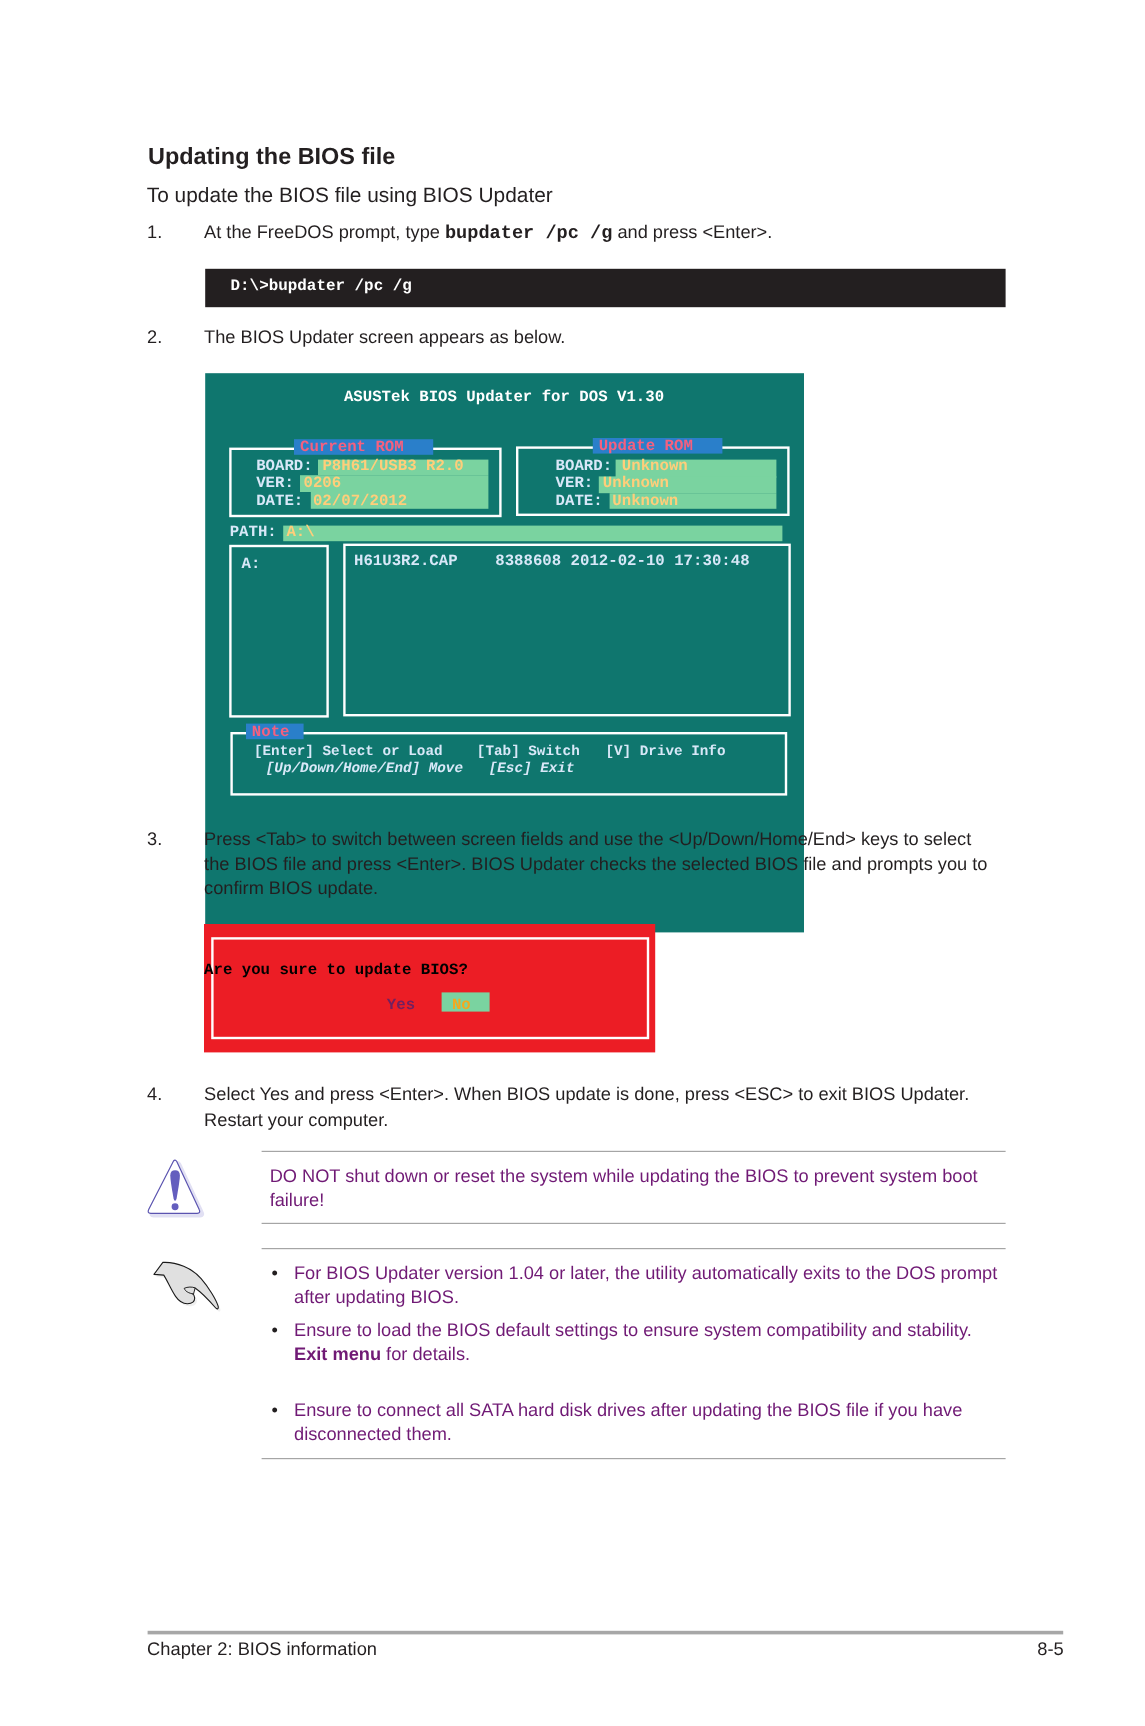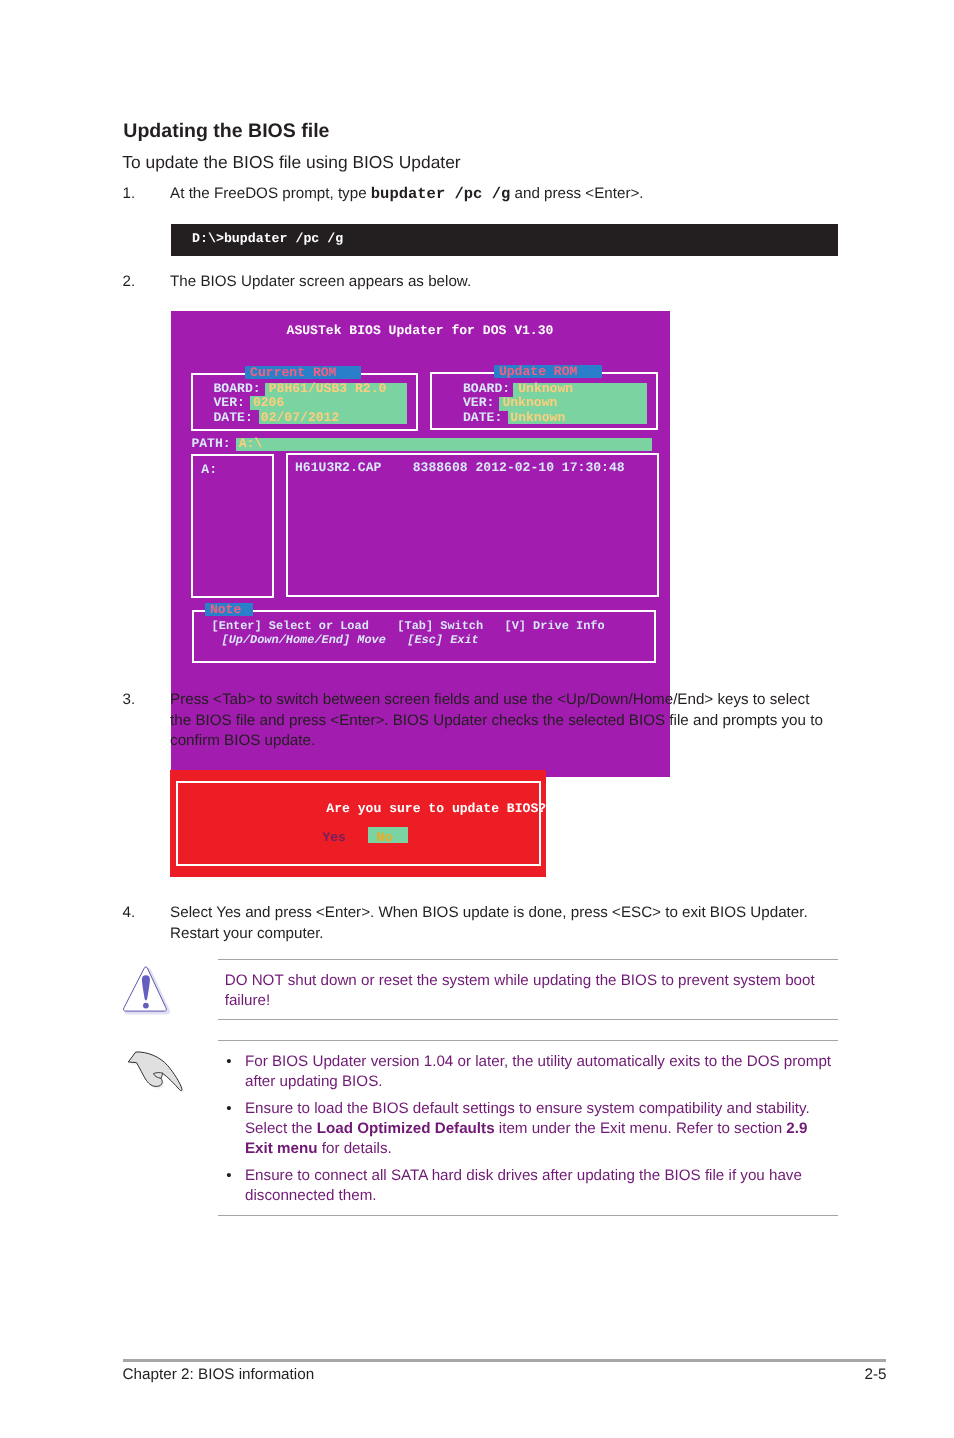--- a/index.html
+++ b/index.html
@@ -17,21 +17,21 @@
   .step .num{position:absolute;left:0;top:0;width:48px;}
   .step .body{margin-left:47.6px;}
   .mono-inline{font-family:"Liberation Mono",monospace;font-weight:bold;font-size:15.5px;}
 
   
   .dosbox{position:absolute;left:170.5px;top:223.5px;width:667px;height:32px;background:#231f20;}
   .dosbox span{position:absolute;left:21.6px;top:8.2px;font-family:"Liberation Mono",monospace;
                font-weight:bold;font-size:13.25px;line-height:14px;color:#ffffff;white-space:pre;text-align:right;}
 
   
-  .bios{position:absolute;left:170.5px;top:311px;width:499px;height:466px;background:#a21caf;
+  .bios{position:absolute;left:170.5px;top:311px;width:499px;height:466px;background:#0f766e;
         font-family:"Liberation Mono",monospace;font-size:13.08px;line-height:14.3px;}
   .bios .mono{position:absolute;white-space:pre;font-weight:bold;}
   .bios .ttl{left:0;top:12.8px;width:499px;text-align:center;color:#ffffff;}
   .fs{position:absolute;border:2.7px solid #ffffff;box-sizing:border-box;}
   .fslab{position:absolute;background:#2a7fca;color:#f4607f;padding:0 5px;line-height:13px;}
   .lbl{color:#d8e8f8;}
   .smallmono{font-size:11.91px;}
   .gb{position:absolute;background:#7ad3a0;}
   .vv{color:#ffce7a;}
 
@@ -117,21 +117,21 @@
     <div class="mono lbl smallmono" style="left:51px;top:322.4px;font-style:italic;">[Up/Down/Home/End] Move   [Esc] Exit</div>
   </div>
 
   <div class="step" style="left:122.5px;top:690px;width:703px;">
     <span class="num">3.</span>
     <div class="body">Press &lt;Tab&gt; to switch between screen fields and use the &lt;Up/Down/Home/End&gt; keys to select the BIOS file and press &lt;Enter&gt;. BIOS Updater checks the selected BIOS file and prompts you to confirm BIOS update.</div>
   </div>
 
   <div class="reddlg">
     <div class="inner"></div>
-    <div class="mono" style="left:0;top:30.8px;width:376px;text-align:right;color:#ffffff;">Are you sure to update BIOS?</div>
+    <div class="mono" style="left:0;top:30.8px;width:376px;text-align:left;color:#000000;">Are you sure to update BIOS?</div>
     <div class="mono" style="left:152.3px;top:59.9px;color:#72205f;">Yes</div>
     <div style="position:absolute;left:197.8px;top:56.8px;width:40.2px;height:16.3px;background:#7ad3a0;"></div>
     <div class="mono" style="left:206.5px;top:59.9px;color:#f5a81e;">No</div>
   </div>
 
   <div class="step" style="left:122.5px;top:903px;width:703px;">
     <span class="num">4.</span>
     <div class="body">Select Yes and press &lt;Enter&gt;. When BIOS update is done, press &lt;ESC&gt; to exit BIOS Updater. Restart your computer.</div>
   </div>
 
@@ -171,30 +171,29 @@
   <div class="note-list">
     <div class="bul" style="left:226.3px;top:1051.8px;">•</div>
     <div class="ntxt" style="left:245px;top:1051.8px;width:600px;">
       <div>For BIOS Updater version 1.04 or later, the utility automatically exits to the DOS prompt</div>
       <div>after updating BIOS.</div>
     </div>
 
     <div class="bul" style="left:226.3px;top:1098.5px;">•</div>
     <div class="ntxt" style="left:245px;top:1098.5px;width:600px;">
       <div>Ensure to load the BIOS default settings to ensure system compatibility and stability.</div>
-      <div><span>Select the </span><b>Load Optimized Defaults</b><span> item under the Exit menu. Refer to section </span><b>2.9</b></div>
       <div><b>Exit menu</b><span> for details.</span></div>
     </div>
 
     <div class="bul" style="left:226.3px;top:1165.5px;">•</div>
     <div class="ntxt" style="left:245px;top:1165.5px;width:600px;">
       <div>Ensure to connect all SATA hard disk drives after updating the BIOS file if you have</div>
       <div>disconnected them.</div>
     </div>
   </div>
 
   <div class="rule" style="top:1214.6px;"></div>
 
   <div class="footrule"></div>
   <div class="footleft">Chapter 2: BIOS information</div>
-  <div class="footright">2-5</div>
+  <div class="footright">8-5</div>
 
 </div>
 
 </body></html>

